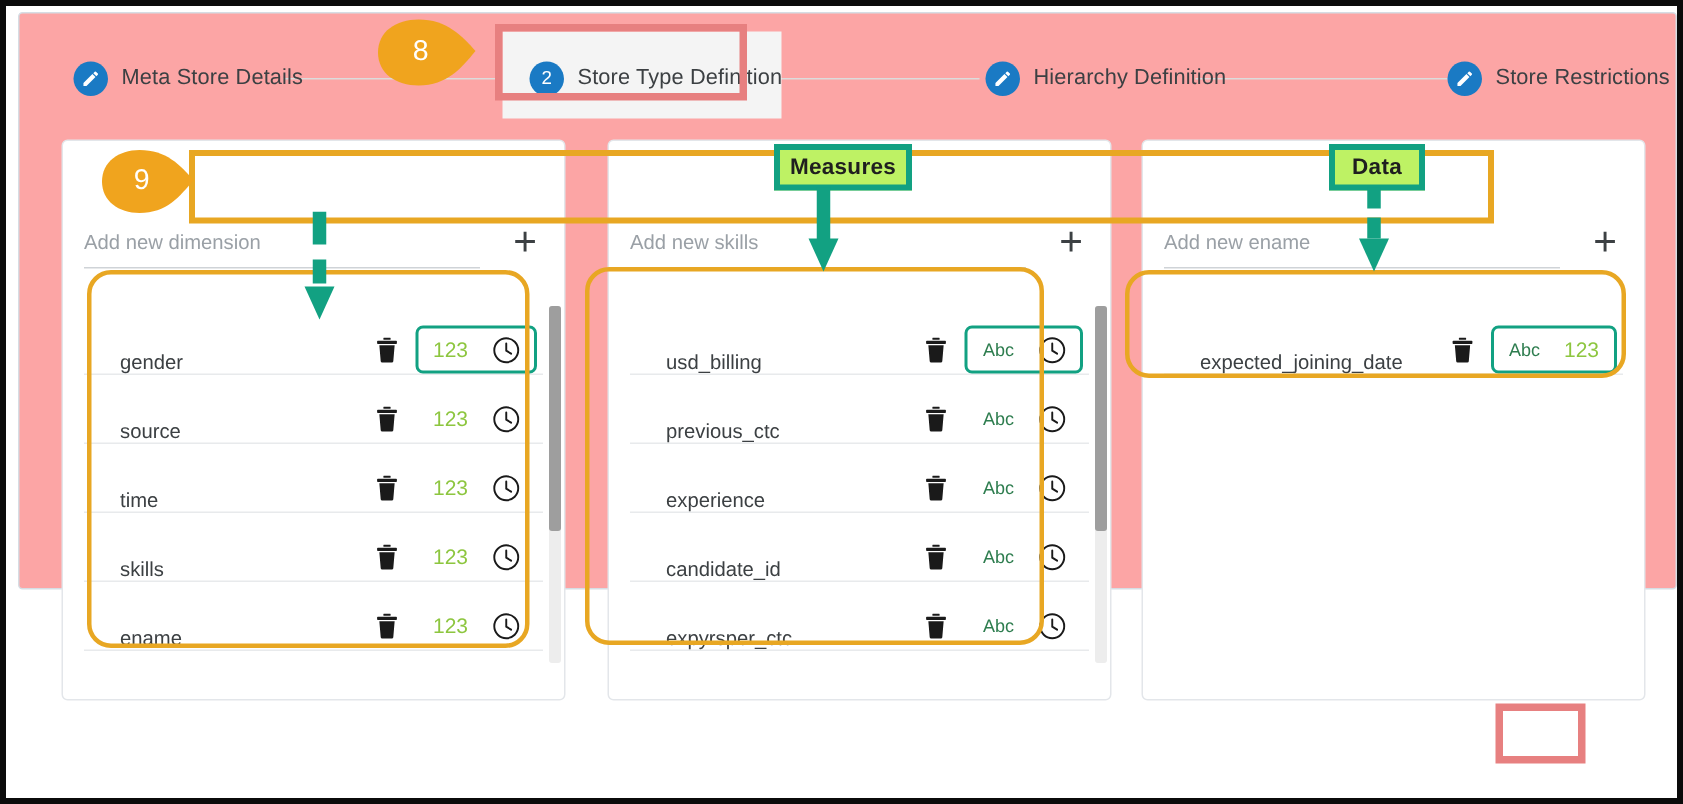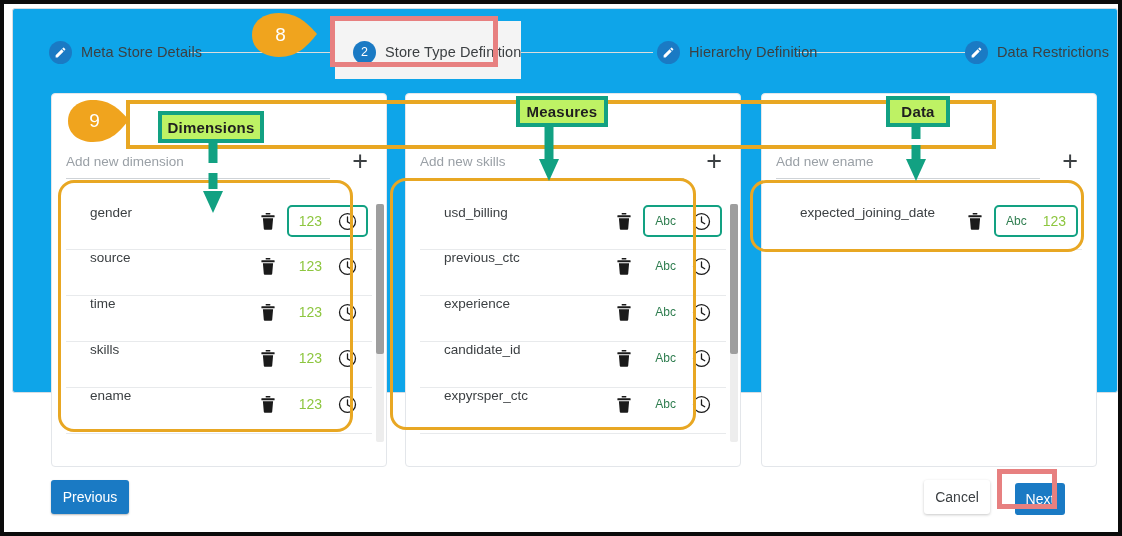--- a/index.html
+++ b/index.html
@@ -11,21 +11,21 @@
     overflow:hidden;
   }
   
   #frame {
     position:absolute; left:0; top:0; width:1122px; height:536px;
     border:4px solid #0b0b0b;
     background:#ffffff;
   }
   #page {
     position:absolute; left:8px; top:4px; width:1106px; height:385px;
-    background:#0ea5e9;
+    background:#fca5a5;
     border:1px solid #d6dde4;
     border-radius:3px;
   }
 
   
   #stepper {
     position:absolute; left:0; top:0; width:1106px; height:78px;
   }
   .step {
     position:absolute; top:26px; height:34px;
@@ -52,21 +52,21 @@
     border:5px solid #e78080; background:transparent; pointer-events:none;
   }
 
   
   .panel {
     position:absolute; top:84px; height:374px;
     background:#fff;
     border:1px solid #e3e6ea;
     border-radius:4px;
   }
-  #panel-dim  { left:38px;  width:336px; }
+  #panel-dim  { left:28px;  width:336px; }
   #panel-meas { left:392px; width:336px; }
   #panel-time { left:748px; width:336px; }
 
   .add-row {
     position:absolute; left:14px; right:14px; top:60px;
     height:34px;
   }
   .add-placeholder {
     position:absolute; left:0; top:0;
     font-size:13.5px; color:#9aa0a6;
@@ -81,21 +81,21 @@
     font-weight:300;
   }
 
   .list {
     position:absolute; left:14px; top:110px; right:14px; bottom:14px;
     overflow:hidden;
   }
   .row {
     position:relative;
     height:46px;
-    display:flex; align-items:flex-start;
+    display:flex; align-items:flex-end;
     border-bottom:1px solid #e8eaec;
     padding:0 4px 0 24px;
   }
   .row:first-child { border-top:1px solid transparent; }
   .row-name { font-size:13.5px; color:#3c4043; flex:1; }
   .row-actions { display:flex; align-items:center; gap:0px; }
   .icon-btn {
     width:38px; height:30px;
     display:flex; align-items:center; justify-content:center;
     flex:none;
@@ -228,21 +228,21 @@
         </span>
         <span class="step-label">Hierarchy Definition</span>
       </div>
 
       <div class="step" style="left:952px;">
         <span class="step-circle">
           <svg width="13" height="13" viewBox="0 0 24 24" fill="#ffffff">
               <path d="M3 17.25V21h3.75L17.81 9.94l-3.75-3.75L3 17.25zM20.71 7.04a1 1 0 0 0 0-1.41l-2.34-2.34a1 1 0 0 0-1.41 0l-1.83 1.83 3.75 3.75 1.83-1.83z"></path>
             </svg>
         </span>
-        <span class="step-label">Data Restrictions</span>
+        <span class="step-label">Store Restrictions</span>
       </div>
     </div>
 
     <div class="panel" id="panel-dim">
       <div class="add-row">
         <span class="add-placeholder">Add new dimension</span>
         <span class="add-underline"></span>
         <span class="add-plus">+</span>
       </div>
       <div class="list" id="list-dim">
@@ -494,40 +494,34 @@
               </span>
               <span class="type-box sel">
                 <span class="t-abc">Abc</span>
                 <span class="t-123">123</span>
               </span>
             </span>
           </div>
         </div>
     </div>
 
-    <div id="footer">
-      <div class="btn" id="btn-prev">Previous</div>
-      <div class="btn" id="btn-cancel">Cancel</div>
-      <div class="btn" id="btn-next">Next</div>
-    </div>
 
   </div>
 </div>
 
 <div id="overlay">
 
   <div id="step2-hl"></div>
 
   <div id="big-orange-rect"></div>
 
   <div class="list-hl" id="hl-dim"></div>
   <div class="list-hl" id="hl-meas"></div>
   <div class="list-hl" id="hl-time"></div>
 
-  <div class="tag" id="tag-dim">Dimensions</div>
   <div class="tag" id="tag-meas">Measures</div>
   <div class="tag" id="tag-time">Data</div>
 
   <svg class="arrow" style="left:200px; top:141px;" width="28" height="78" viewBox="0 0 28 78">
     <path d="M13 0 L13 22" stroke="#12a182" stroke-width="9" fill="none"></path>
     <path d="M13 32 L13 48" stroke="#12a182" stroke-width="9" fill="none"></path>
     <path d="M3 50 L23 50 L13 72 Z" fill="#12a182"></path>
   </svg>
   <svg class="arrow" style="left:536px; top:125px;" width="28" height="58" viewBox="0 0 28 58">
     <path d="M13 0 L13 36" stroke="#12a182" stroke-width="9" fill="none"></path>

